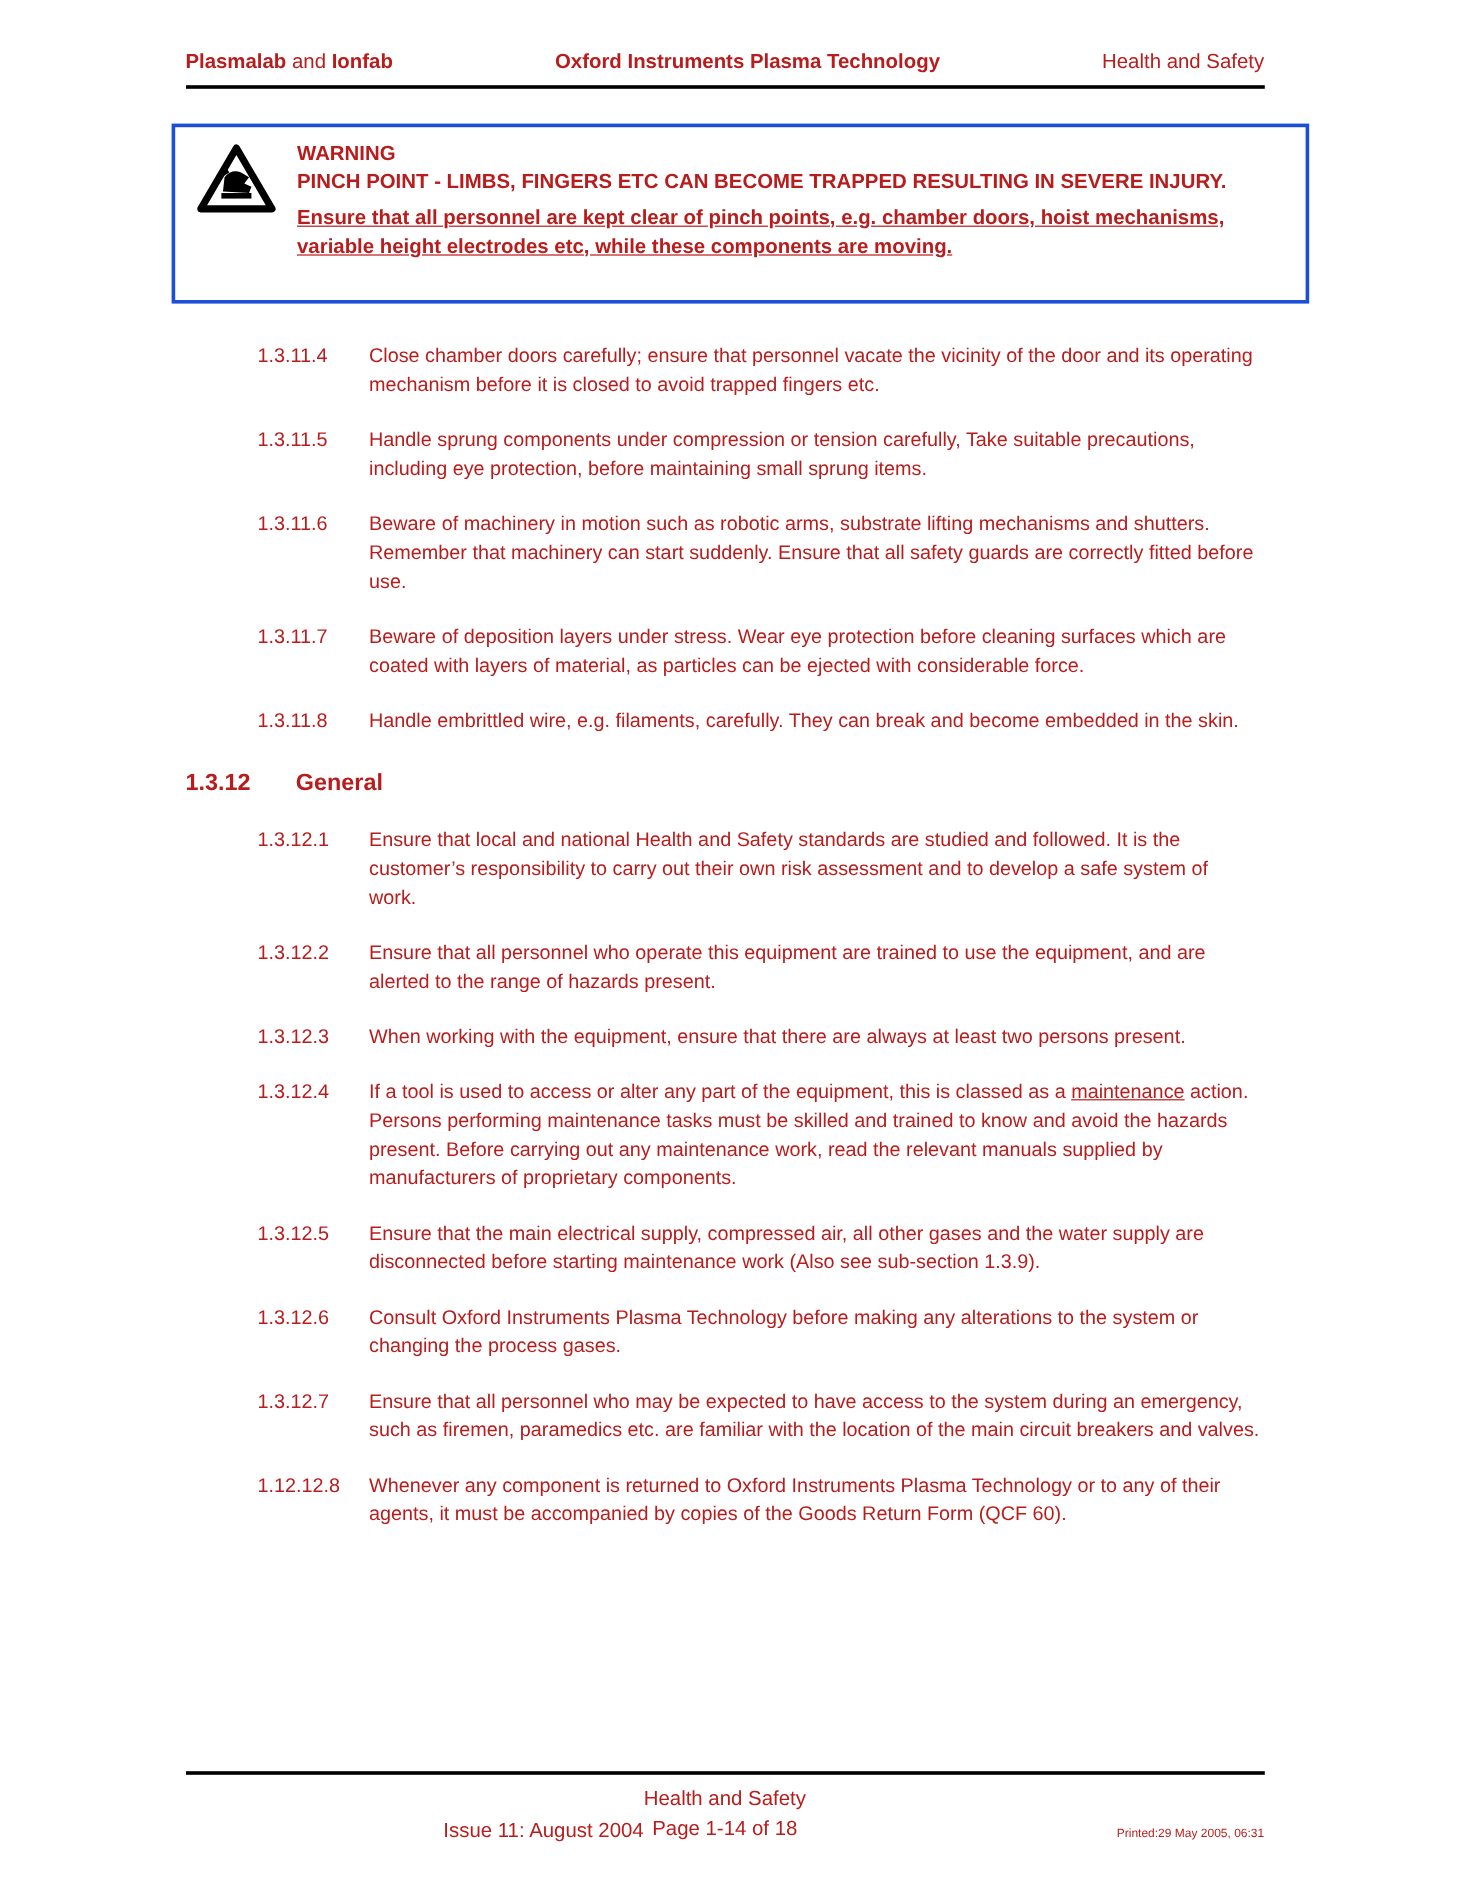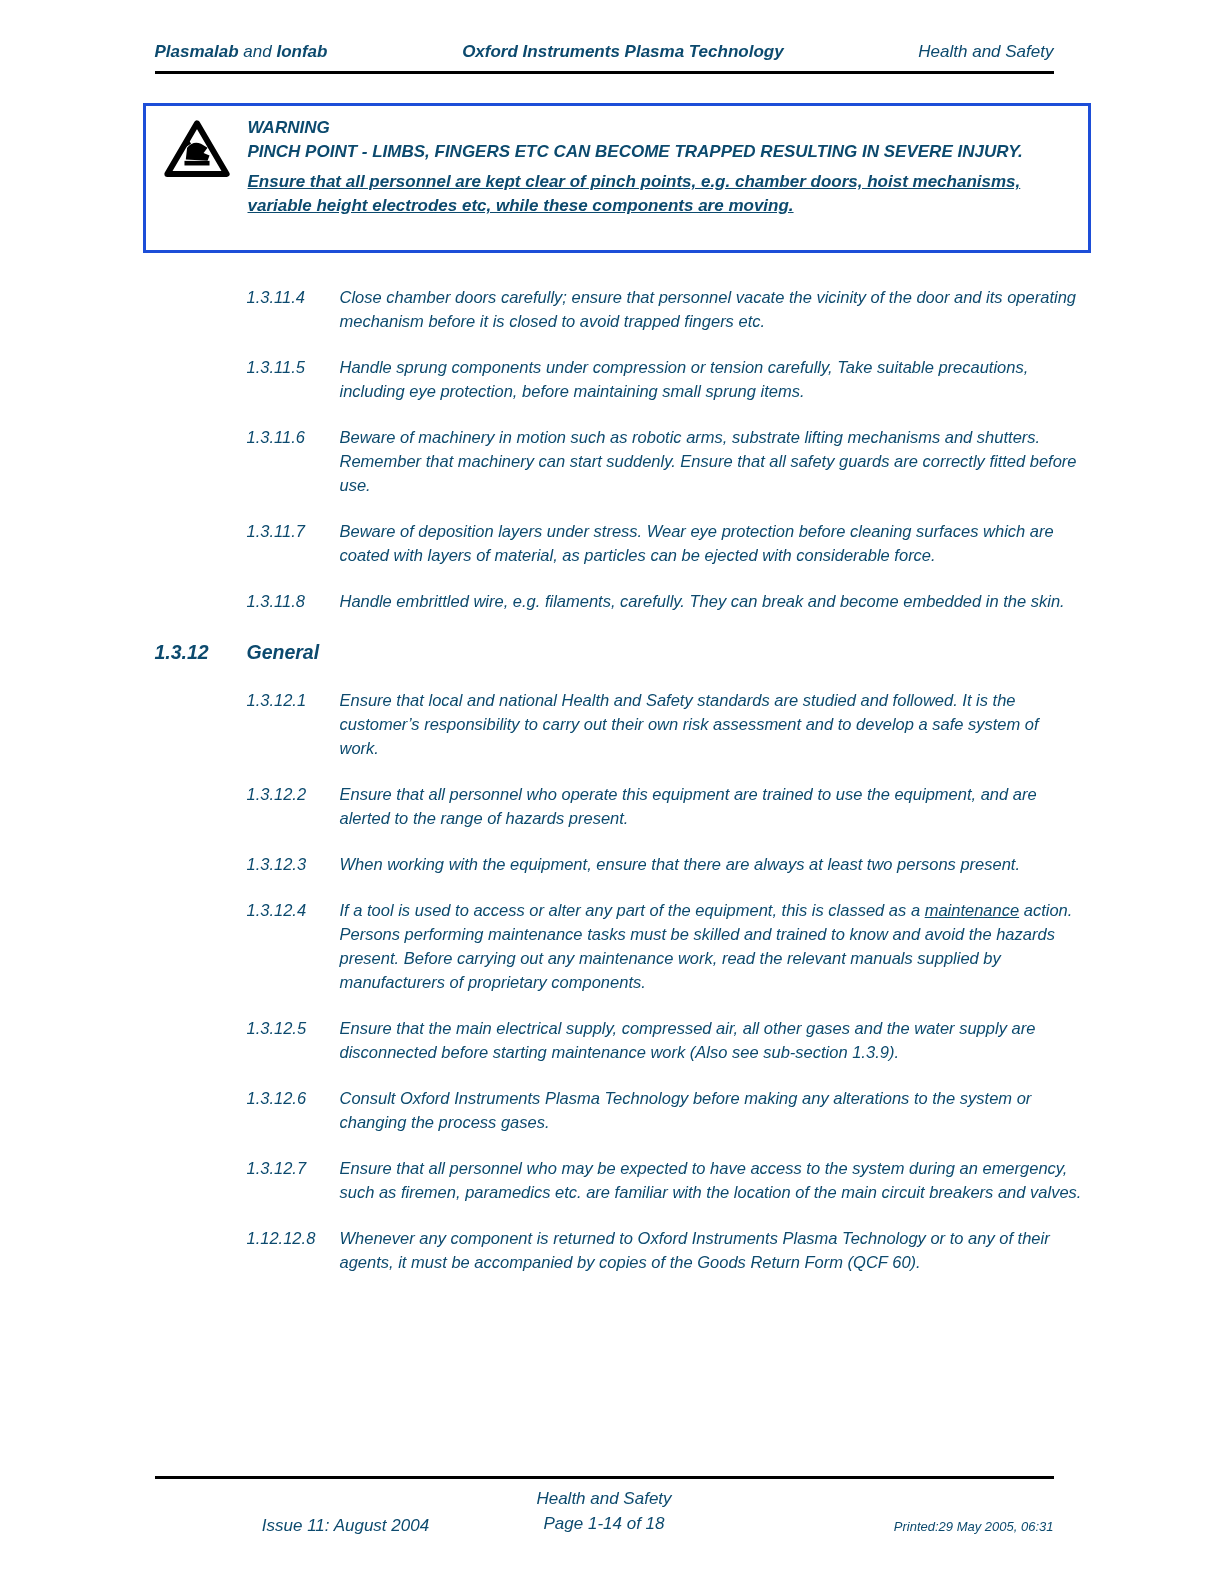--- a/index.html
+++ b/index.html
@@ -2,23 +2,22 @@
 <html><head>
 <meta charset="utf-8">
 <style>
   * { margin:0; padding:0; box-sizing:border-box; }
   html,body { background:#ffffff; }
   .page {
     position:relative;
     width:1195px; height:1584px;
     margin:0 auto;
     background:#ffffff;
-    color:#0c4a6e;
+    color:#b91c1c;
     font-family:"Liberation Sans", sans-serif;
-    font-style:italic;
   }
   
   .header {
     position:absolute; top:42px; left:140px; right:156px;
     display:flex; justify-content:space-between; align-items:baseline;
     font-size:17px;
     border-bottom:3px solid #000;
     padding-bottom:9px;
   }
   .header .bold { font-weight:bold; }
@@ -29,21 +28,21 @@
     display:flex;
     padding:10px 14px 5px 18px;
     min-height:150px;
   }
   .warnicon { width:84px; flex-shrink:0; padding-top:4px; }
   .warntext { flex:1; font-weight:bold; font-size:17px; line-height:24px; padding-right:4px; }
   .wtitle { }
   .whazard { }
   .winstr { margin-top:6px; text-decoration:underline; }
   
-  .items { margin-left:104px; margin-top:32px; }
+  .items { margin-left:72px; margin-top:32px; }
   .item { display:flex; font-size:16.5px; line-height:24px; margin-bottom:22px; }
   .item .num { width:93px; flex-shrink:0; }
   .item .txt { flex:1; max-width:742px; }
   .u { text-decoration:underline; }
   
   .secheading {
     display:flex; margin-left:12px; margin-top:28px; margin-bottom:24px;
     font-weight:bold; font-size:19.5px;
   }
   .secheading .num { width:92px; flex-shrink:0; }
@@ -51,22 +50,22 @@
   .footer {
     position:absolute; top:1476px; left:140px; right:156px;
     border-top:3px solid #000;
     padding-top:7px;
   }
   .footrow {
     display:grid; grid-template-columns:1fr auto 1fr; align-items:end;
     font-size:17px;
   }
   .footcenter { text-align:center; line-height:25px; }
-  .footleft { text-align:center; }
-  .footright { text-align:right; font-size:13px; padding-bottom:2px; }
+  .footleft { text-align:right; }
+  .footright { text-align:right; font-size:10px; padding-bottom:2px; }
 </style>
 </head>
 <body>
 
 <div class="page">
 
   <div class="header">
     <div><span class="bold">Plasmalab</span><span> and </span><span class="bold">Ionfab</span></div>
     <div class="bold">Oxford Instruments Plasma Technology</div>
     <div>Health and Safety</div>

